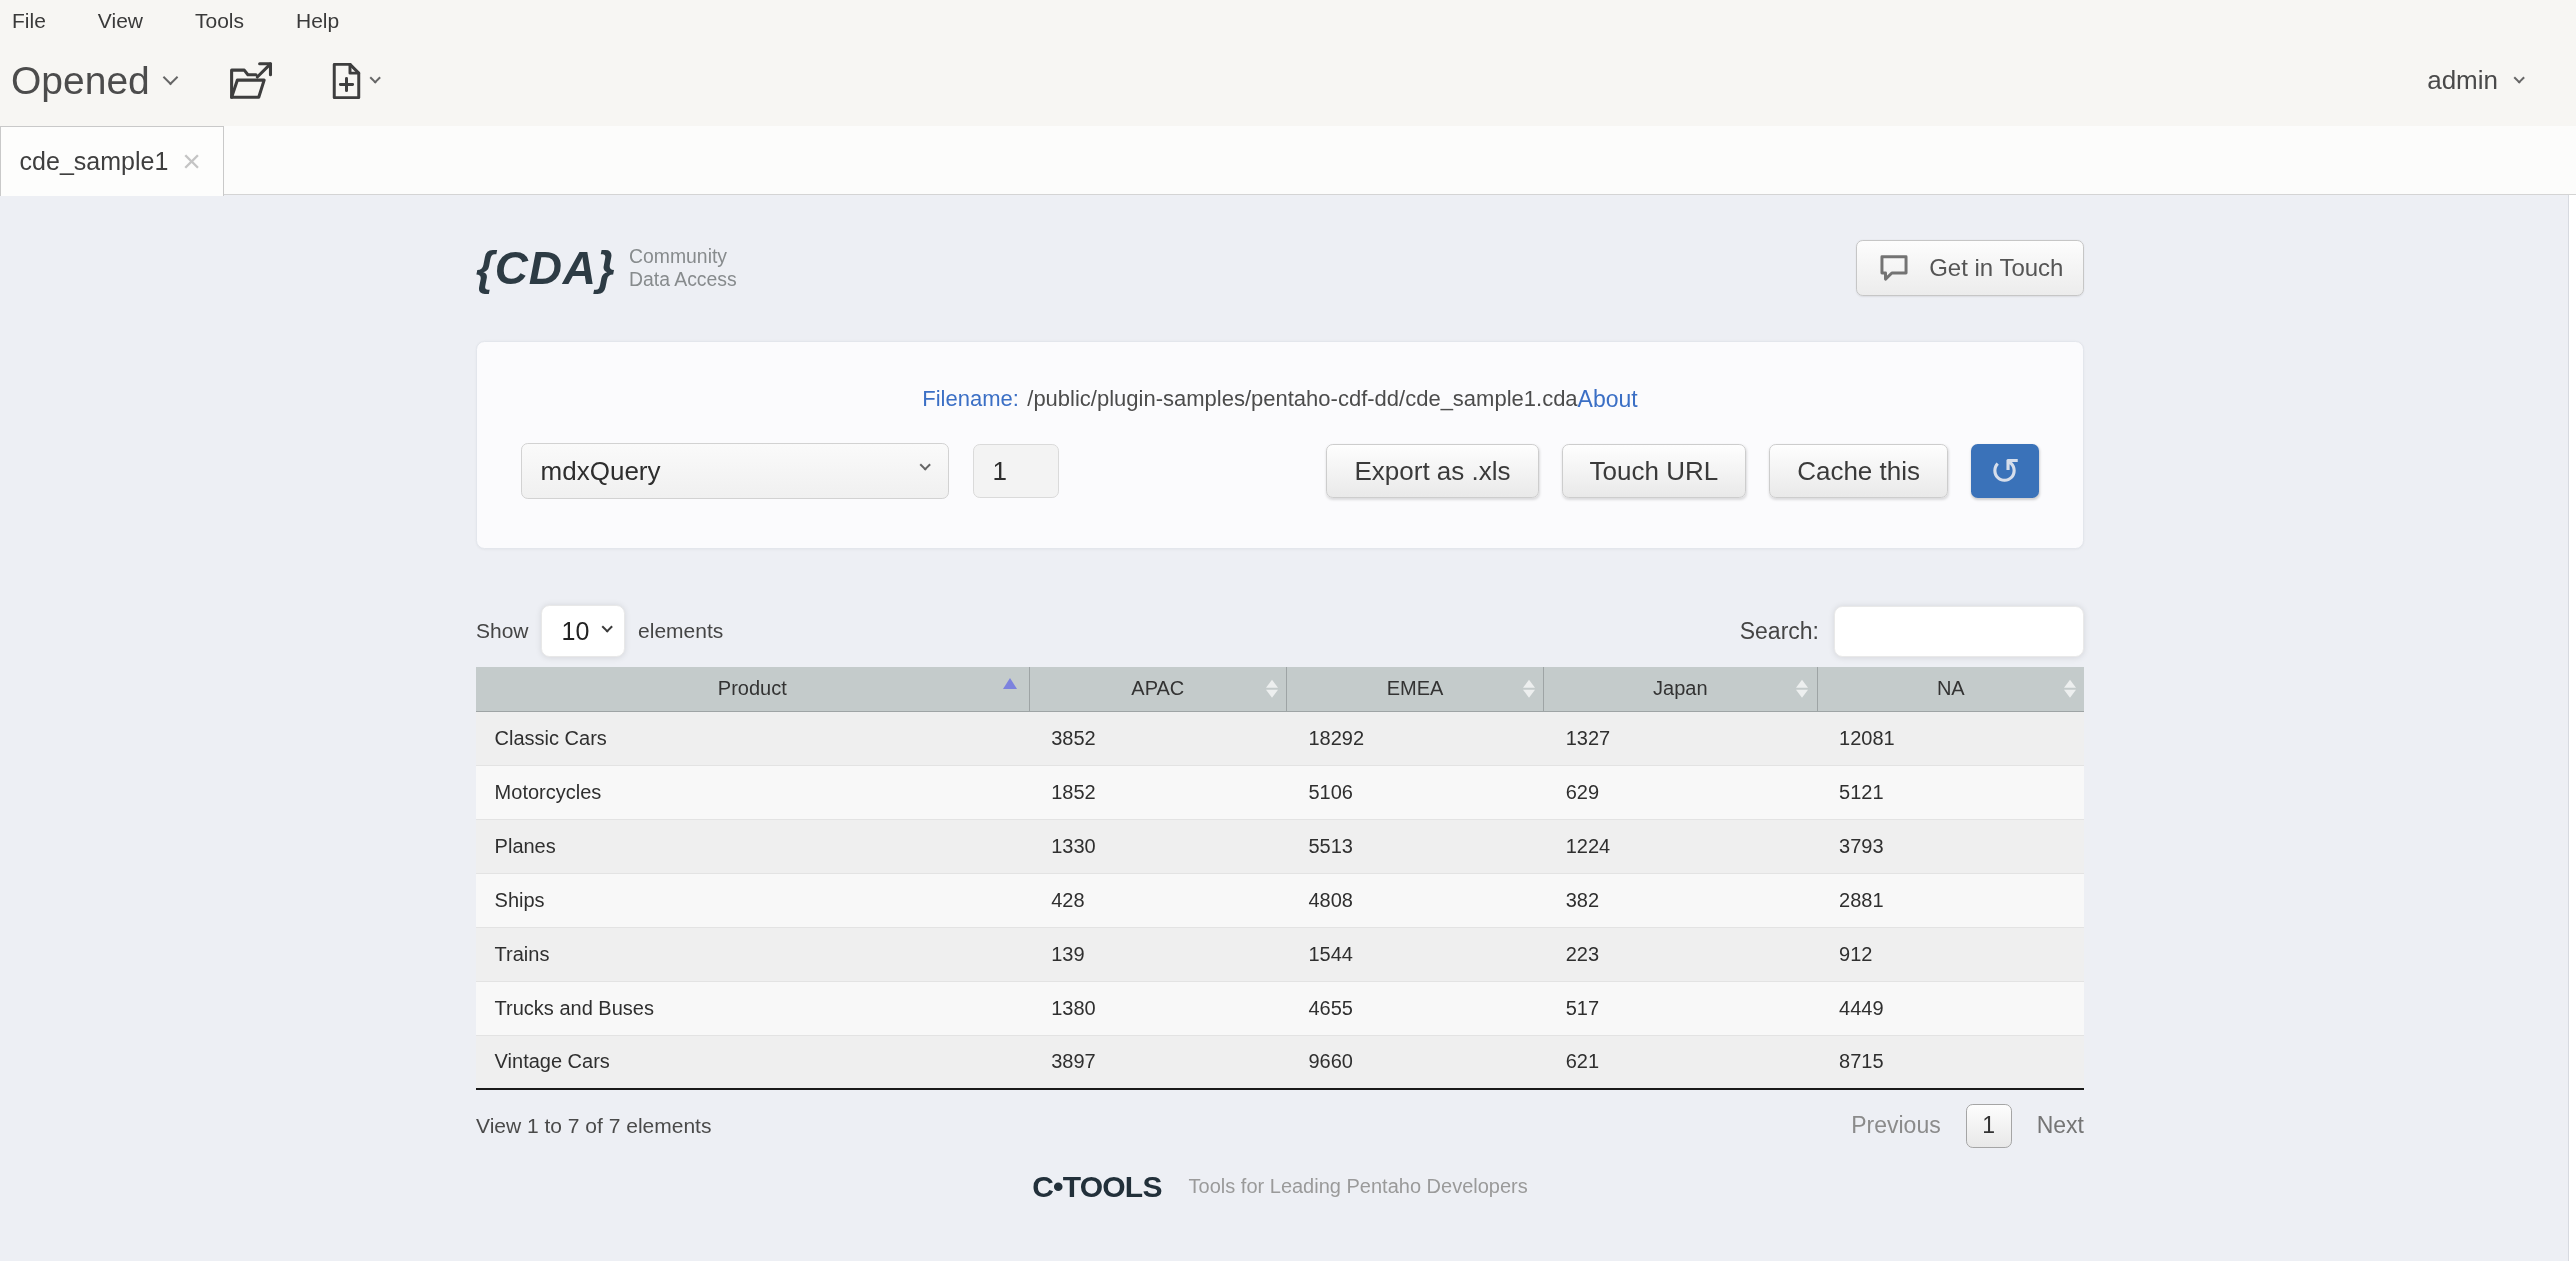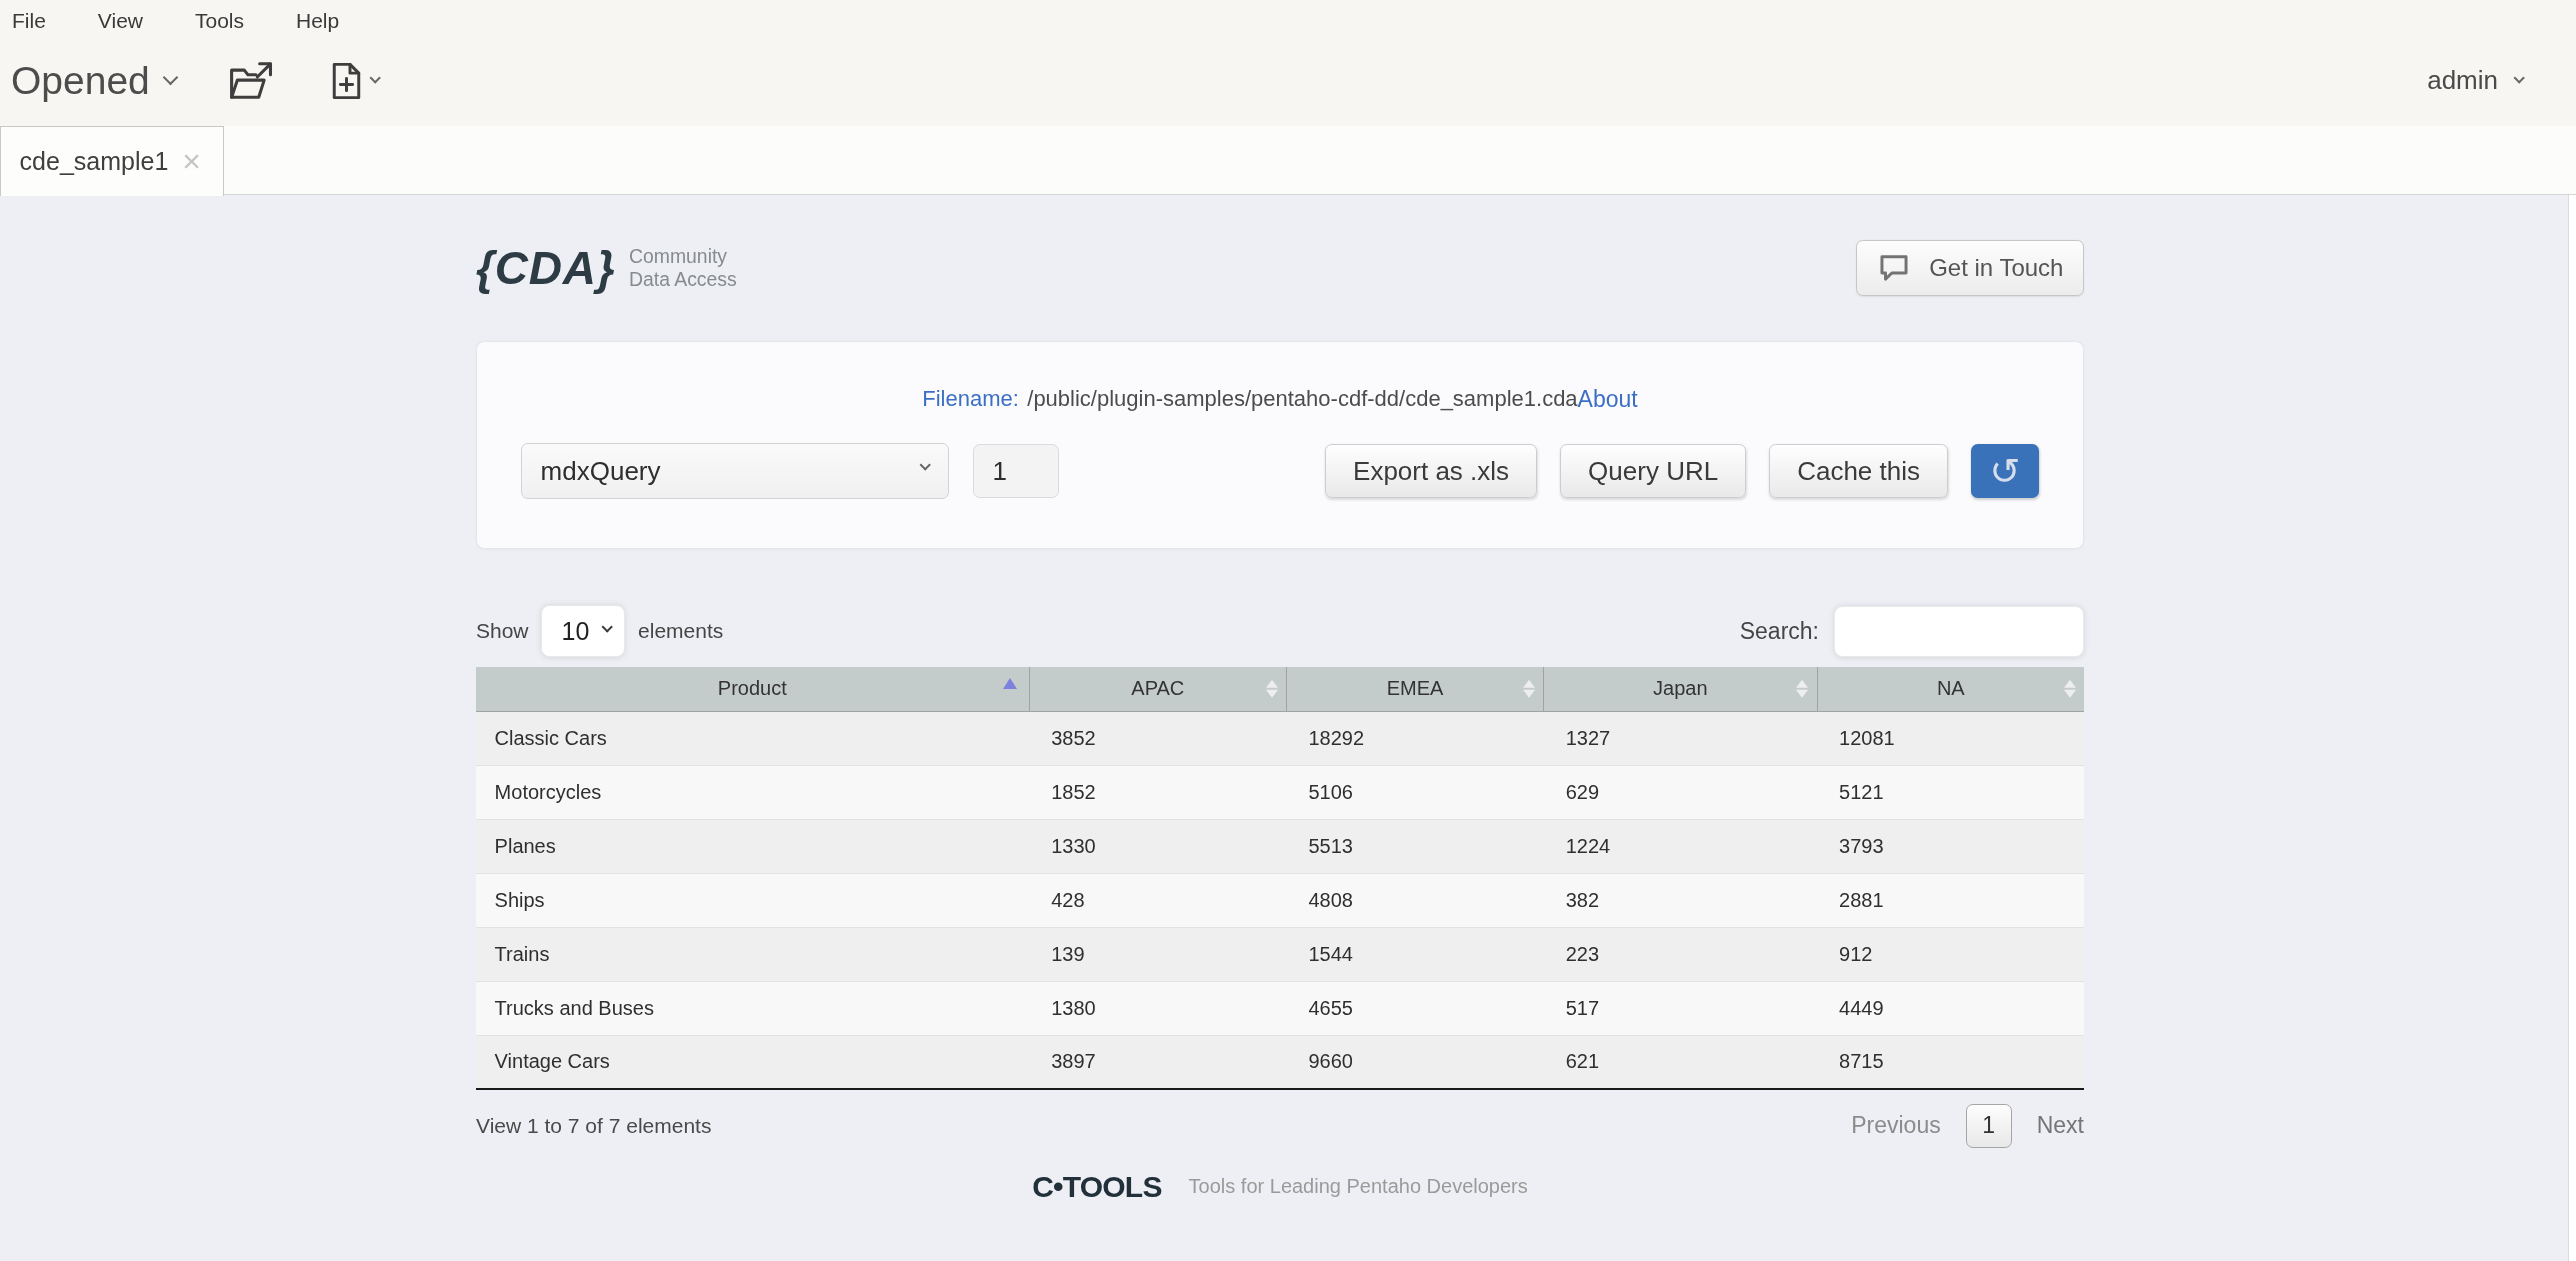--- a/index.html
+++ b/index.html
@@ -232,21 +232,21 @@
         <span class="link-blue about-link">About</span>
       </div>
       <div class="controls">
         <span class="select-wrap">
           <select class="query-select"><option>mdxQuery</option></select>
           <span class="chev sm query-chev"></span>
         </span>
         <input class="param-input" value="1" style="">
         <span class="ctrl-spacer"></span>
         <button class="btn">Export as .xls</button>
-        <button class="btn">Query URL</button>
+        <button class="btn">Touch URL</button>
         <button class="btn">Cache this</button>
         <button class="btn-refresh"><span>↺</span></button>
       </div>
     </div>
 
     <div class="dt-controls">
       <span>Show</span>
       <span class="select-wrap show-wrap">
         <select class="page-size-select"><option>10</option></select>
         <span class="chev sm show-chev" style="border-color:#3a3a3a;"></span>

